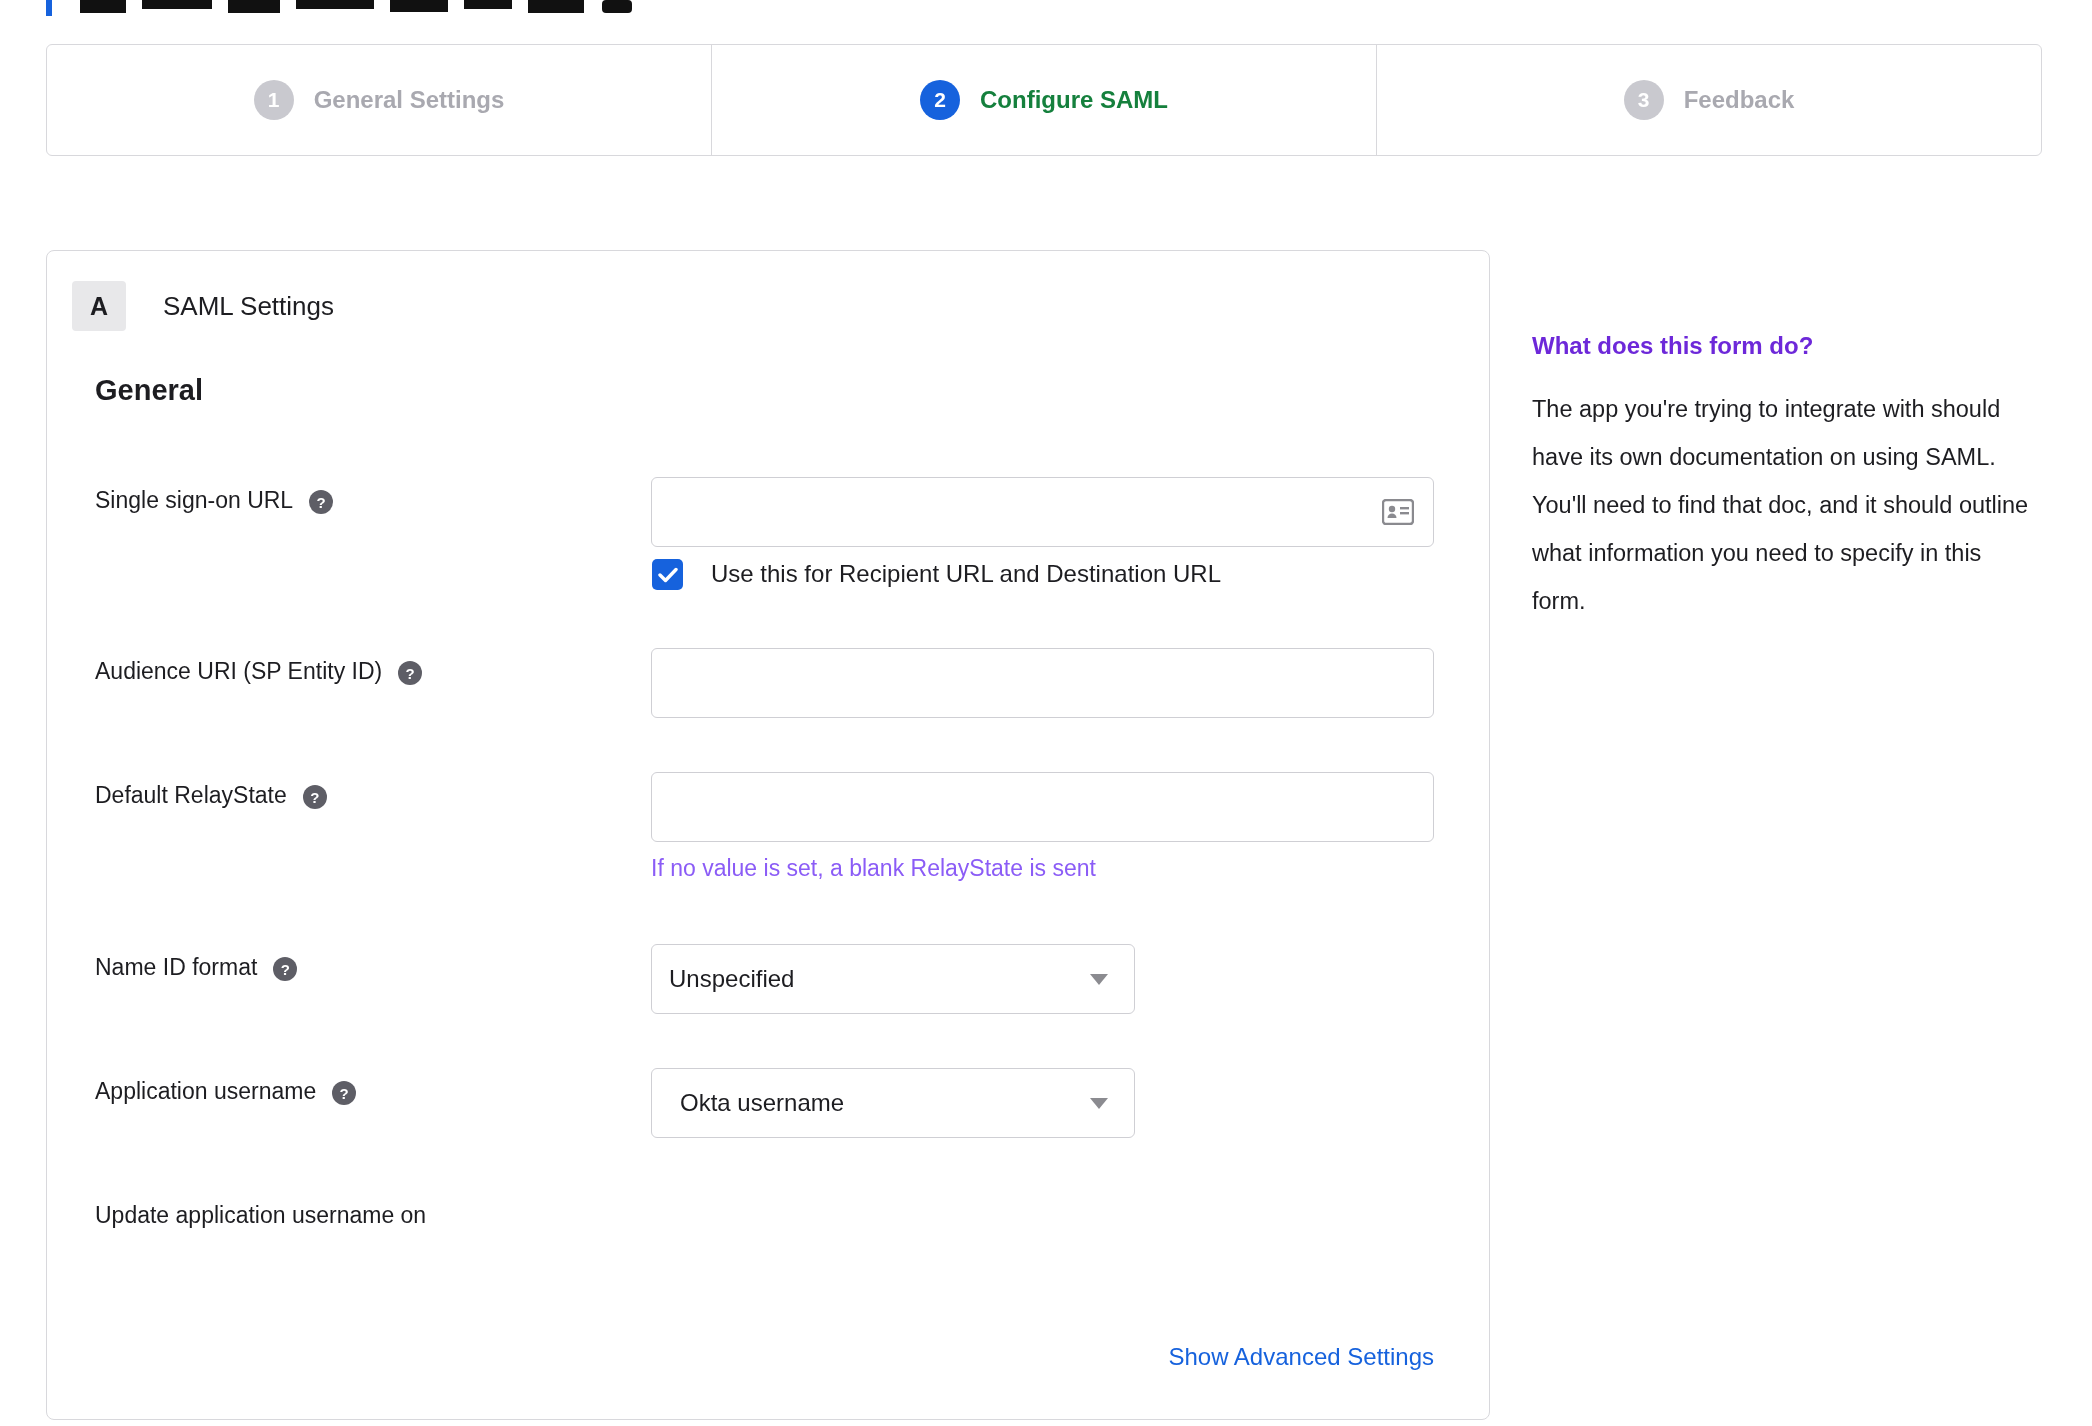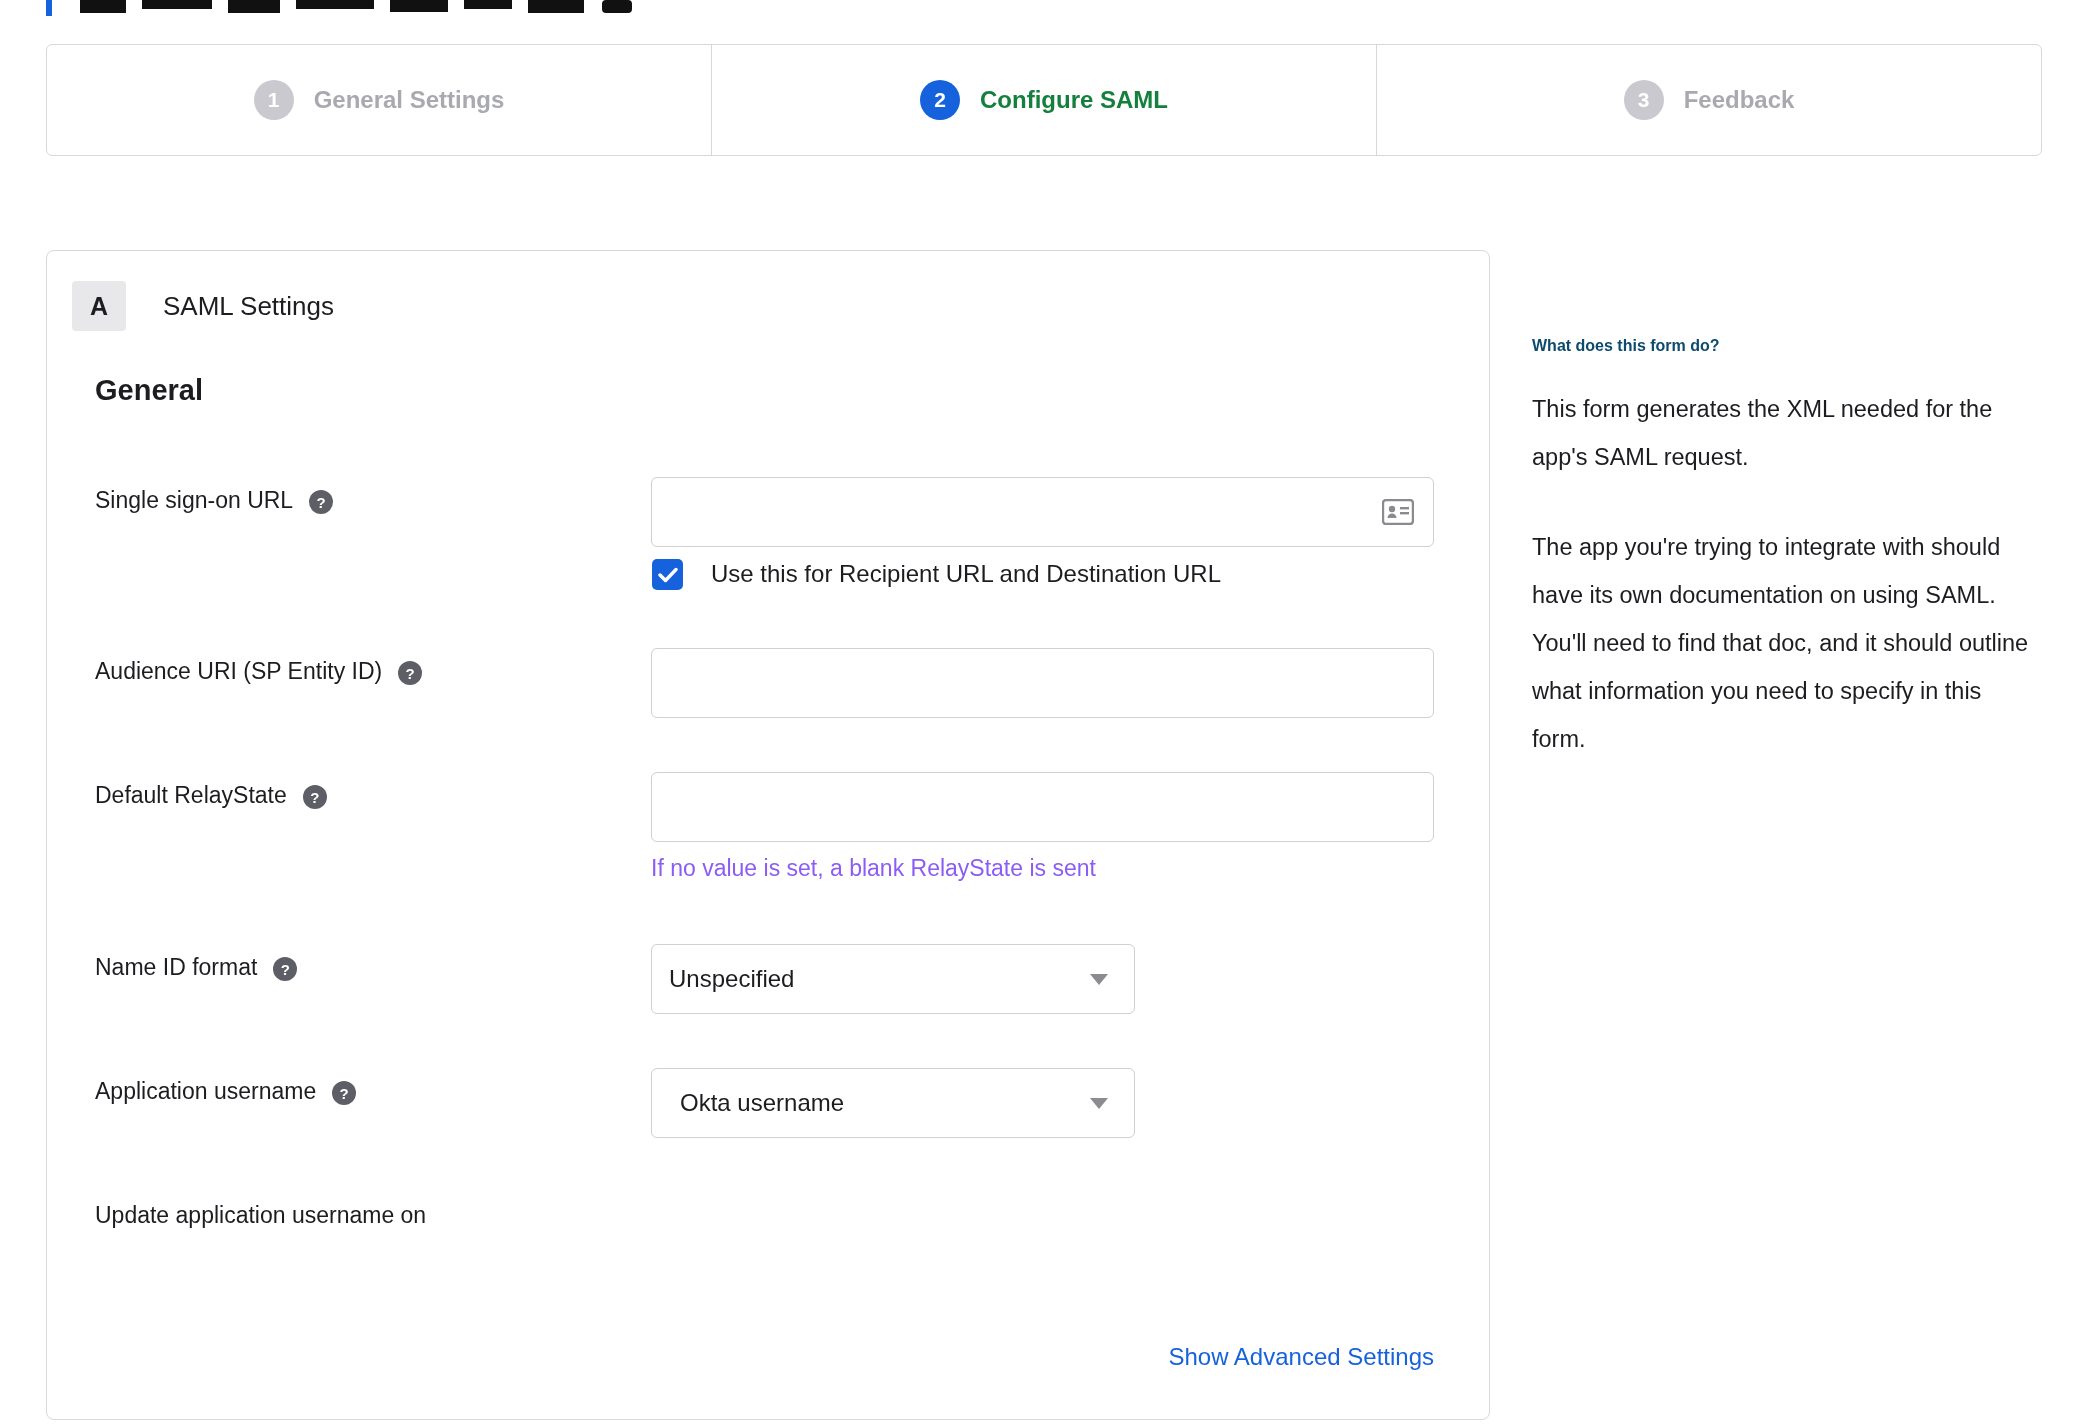--- a/index.html
+++ b/index.html
@@ -85,21 +85,21 @@
     border-top:11px solid #8b8b90; flex:0 0 auto;
   }
 
   .advanced-link {
     position:absolute; top:1343px; right:658px;
     font-size:24px; color:#1662dd; text-decoration:none; cursor:pointer;
   }
 
   
   .sidebar { position:absolute; left:1532px; top:322px; width:505px; }
-  .sidebar-heading { margin:0 0 15px; font-size:16px; font-weight:bold; line-height:48px; color:#0c4a6e; }
+  .sidebar-heading { margin:0 0 15px; font-size:24px; font-weight:bold; line-height:48px; color:#6d28d9; }
   .sidebar-body    { margin:0 0 42px; font-size:23.5px; line-height:48px; color:#1d1d21; }
 </style>
 </head>
 <body>
 
 <div class="page">
 
   <div class="cropped-title">
     <span class="bar"></span>
     <span class="g" style="left:34px;  width:46px; height:13px;"></span>
@@ -185,17 +185,16 @@
   </div>
 
   <div class="field-label" style="top:1199px;">
     <span>Update application username on</span>
   </div>
 
   <a class="advanced-link">Show Advanced Settings</a>
 
   <div class="sidebar">
     <h3 class="sidebar-heading">What does this form do?</h3>
-    <p class="sidebar-body">This form generates the XML needed for the app's SAML request.</p>
     <p class="sidebar-body">The app you're trying to integrate with should have its own documentation on using SAML. You'll need to find that doc, and it should outline what information you need to specify in this form.</p>
   </div>
 
 </div>
 
 </body></html>

